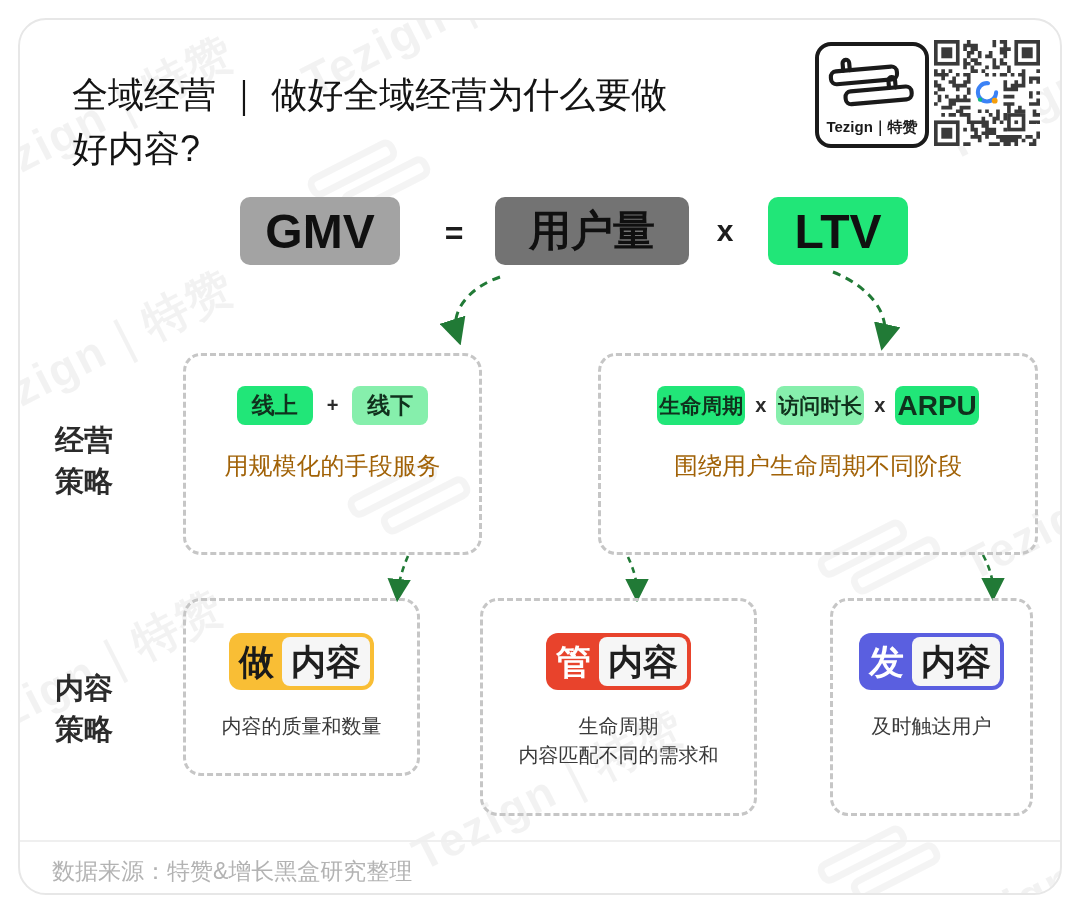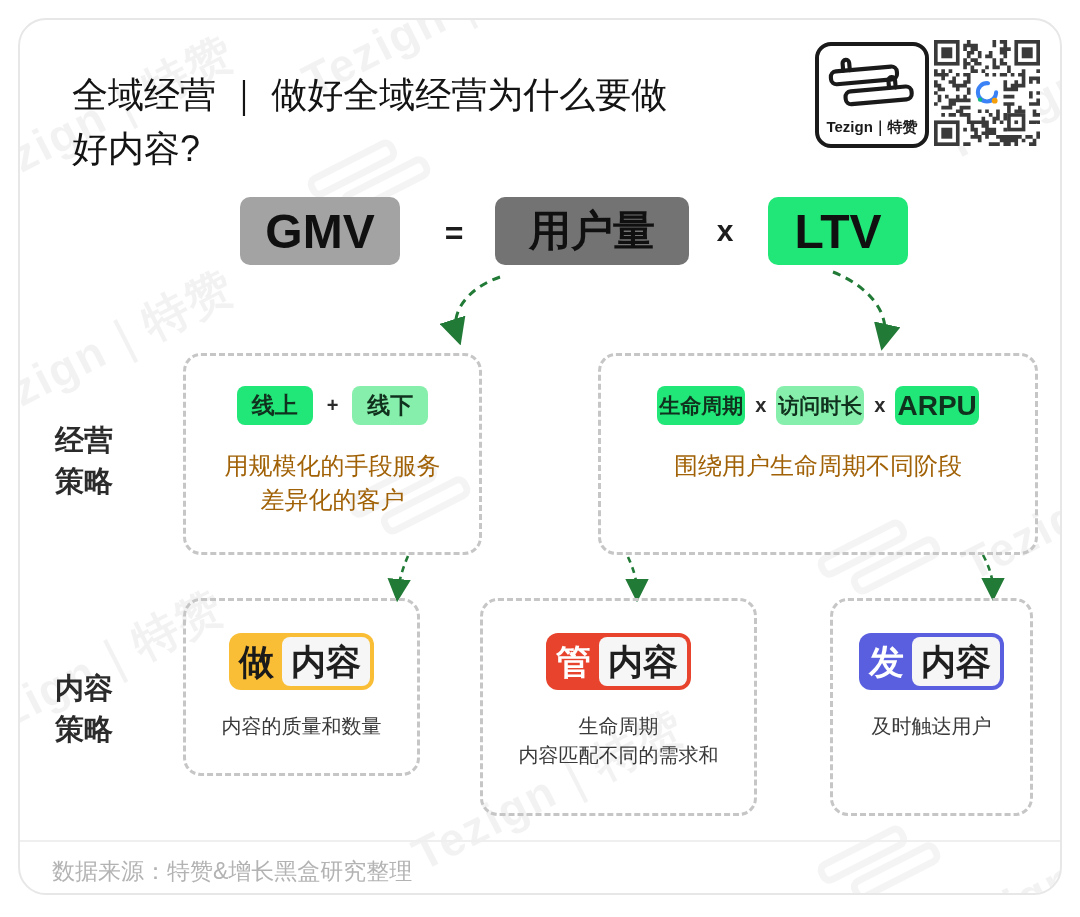--- a/index.html
+++ b/index.html
@@ -175,21 +175,20 @@
   </div>
 
   <div class="dash-box" style="left:183px;top:353px;width:299px;height:202px;padding-top:30px">
     <div class="pill-row">
       <span class="pill" style="font-size: 23px; min-width: 76px; background-color: rgb(33, 230, 120);">线上</span>
       <span class="pill-op">+</span>
       <span class="pill" style="font-size: 23px; min-width: 76px; background-color: #86efac;">线下</span>
     </div>
     <div class="desc">
       <div>用规模化的手段服务</div>
-      <div>差异化的客户</div>
     </div>
   </div>
 
   <div class="dash-box" style="left:598px;top:353px;width:440px;height:202px;padding-top:30px">
     <div class="pill-row">
       <span class="pill" style="font-size: 21px; background-color: rgb(33, 230, 120);">生命周期</span>
       <span class="pill-op" style="padding:0 10px">x</span>
       <span class="pill" style="font-size: 21px; background-color: #86efac;">访问时长</span>
       <span class="pill-op" style="padding:0 10px">x</span>
       <span class="pill" style="font-size: 28px; background-color: rgb(33, 230, 120);">ARPU</span>

